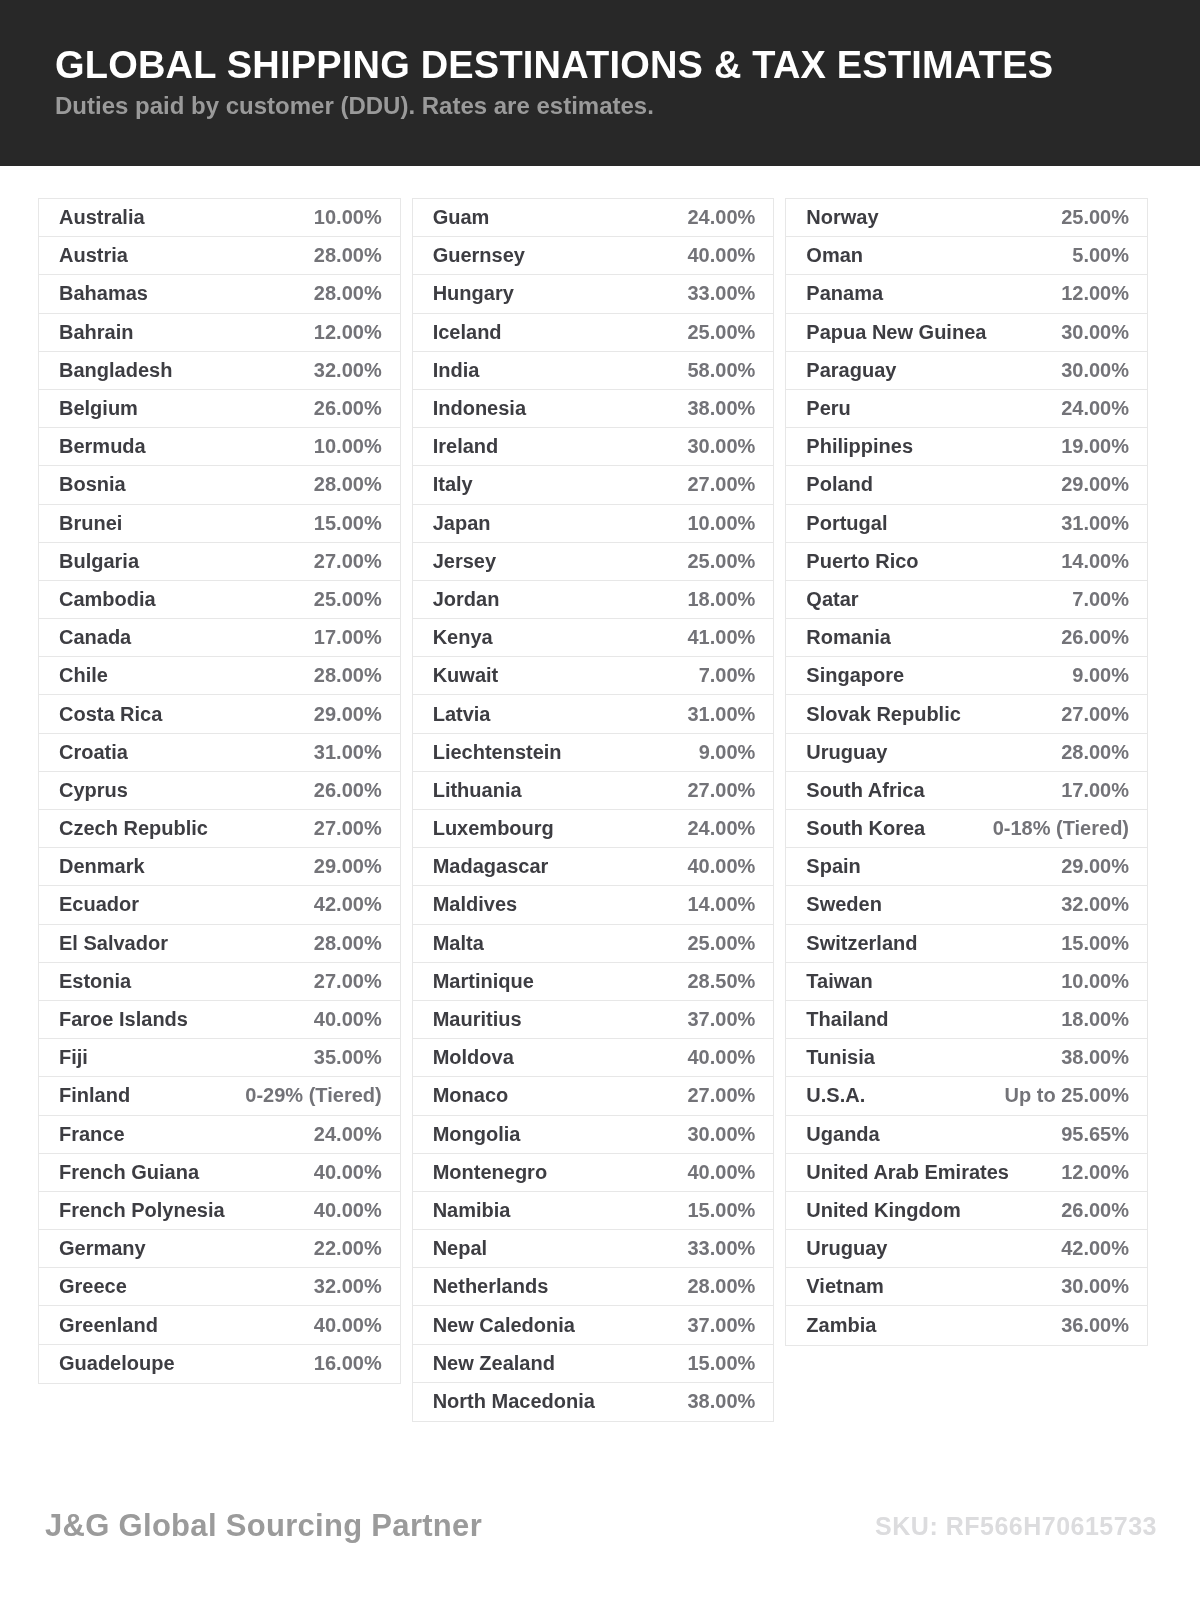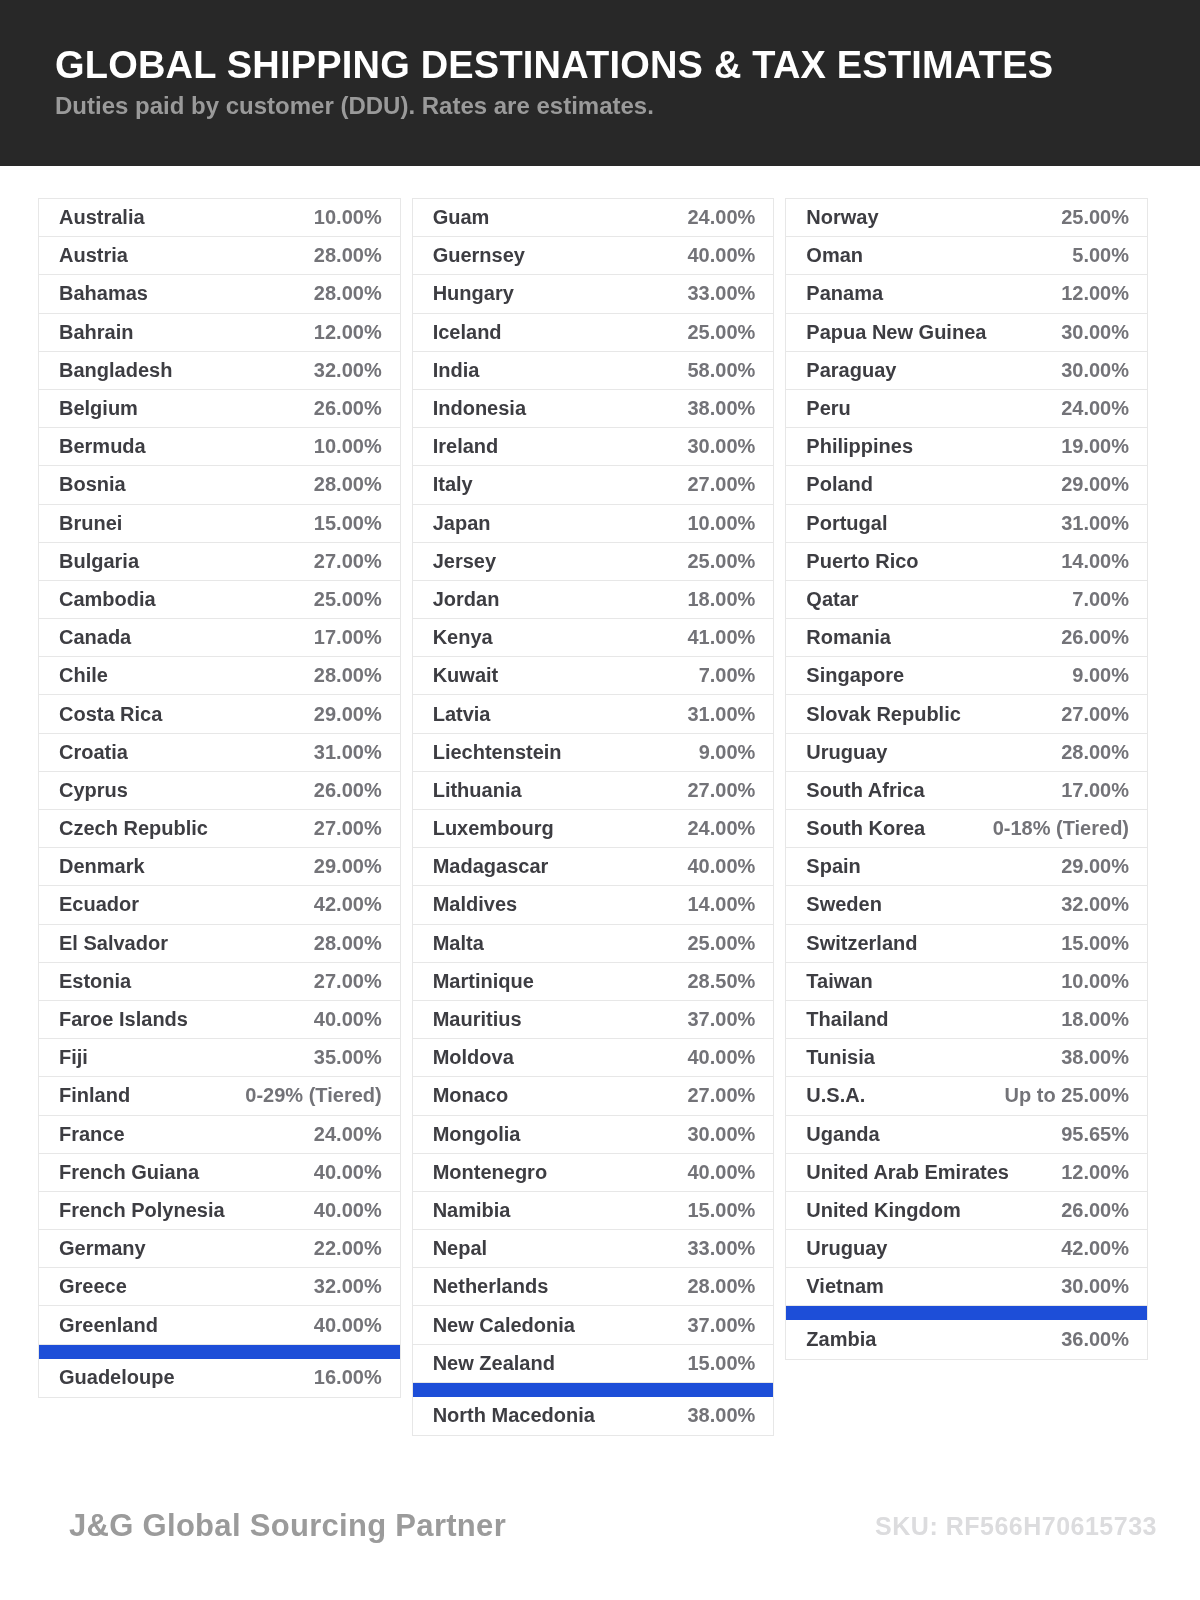--- a/index.html
+++ b/index.html
@@ -42,42 +42,41 @@
   }
   .row {
     display: flex;
     justify-content: space-between;
     align-items: center;
     height: 38.2px;
     padding: 0 18px 0 20px;
     border-bottom: 1px solid #e7e7e7;
     background: #ffffff;
   }
-  .row:last-child { border-bottom: none; margin-top: 14px; }
+  .row:last-child { border-bottom: none; }
   .country {
     font-size: 20px;
     font-weight: 700;
     color: #3d3d42;
     white-space: nowrap;
   }
   .rate {
     font-size: 20px;
     font-weight: 700;
     color: #737378;
     white-space: nowrap;
   }
   .footer {
     position: absolute;
     left: 45px;
     right: 43px;
     top: 1508px;
     display: flex;
     justify-content: space-between;
     align-items: center;
-    margin-left: 24px;
   }
   .brand {
     color: #9b9b9b;
     font-size: 31px;
     font-weight: 700;
     letter-spacing: 0.3px;
   }
   .sku {
     color: #dcdcde;
     font-size: 25px;

